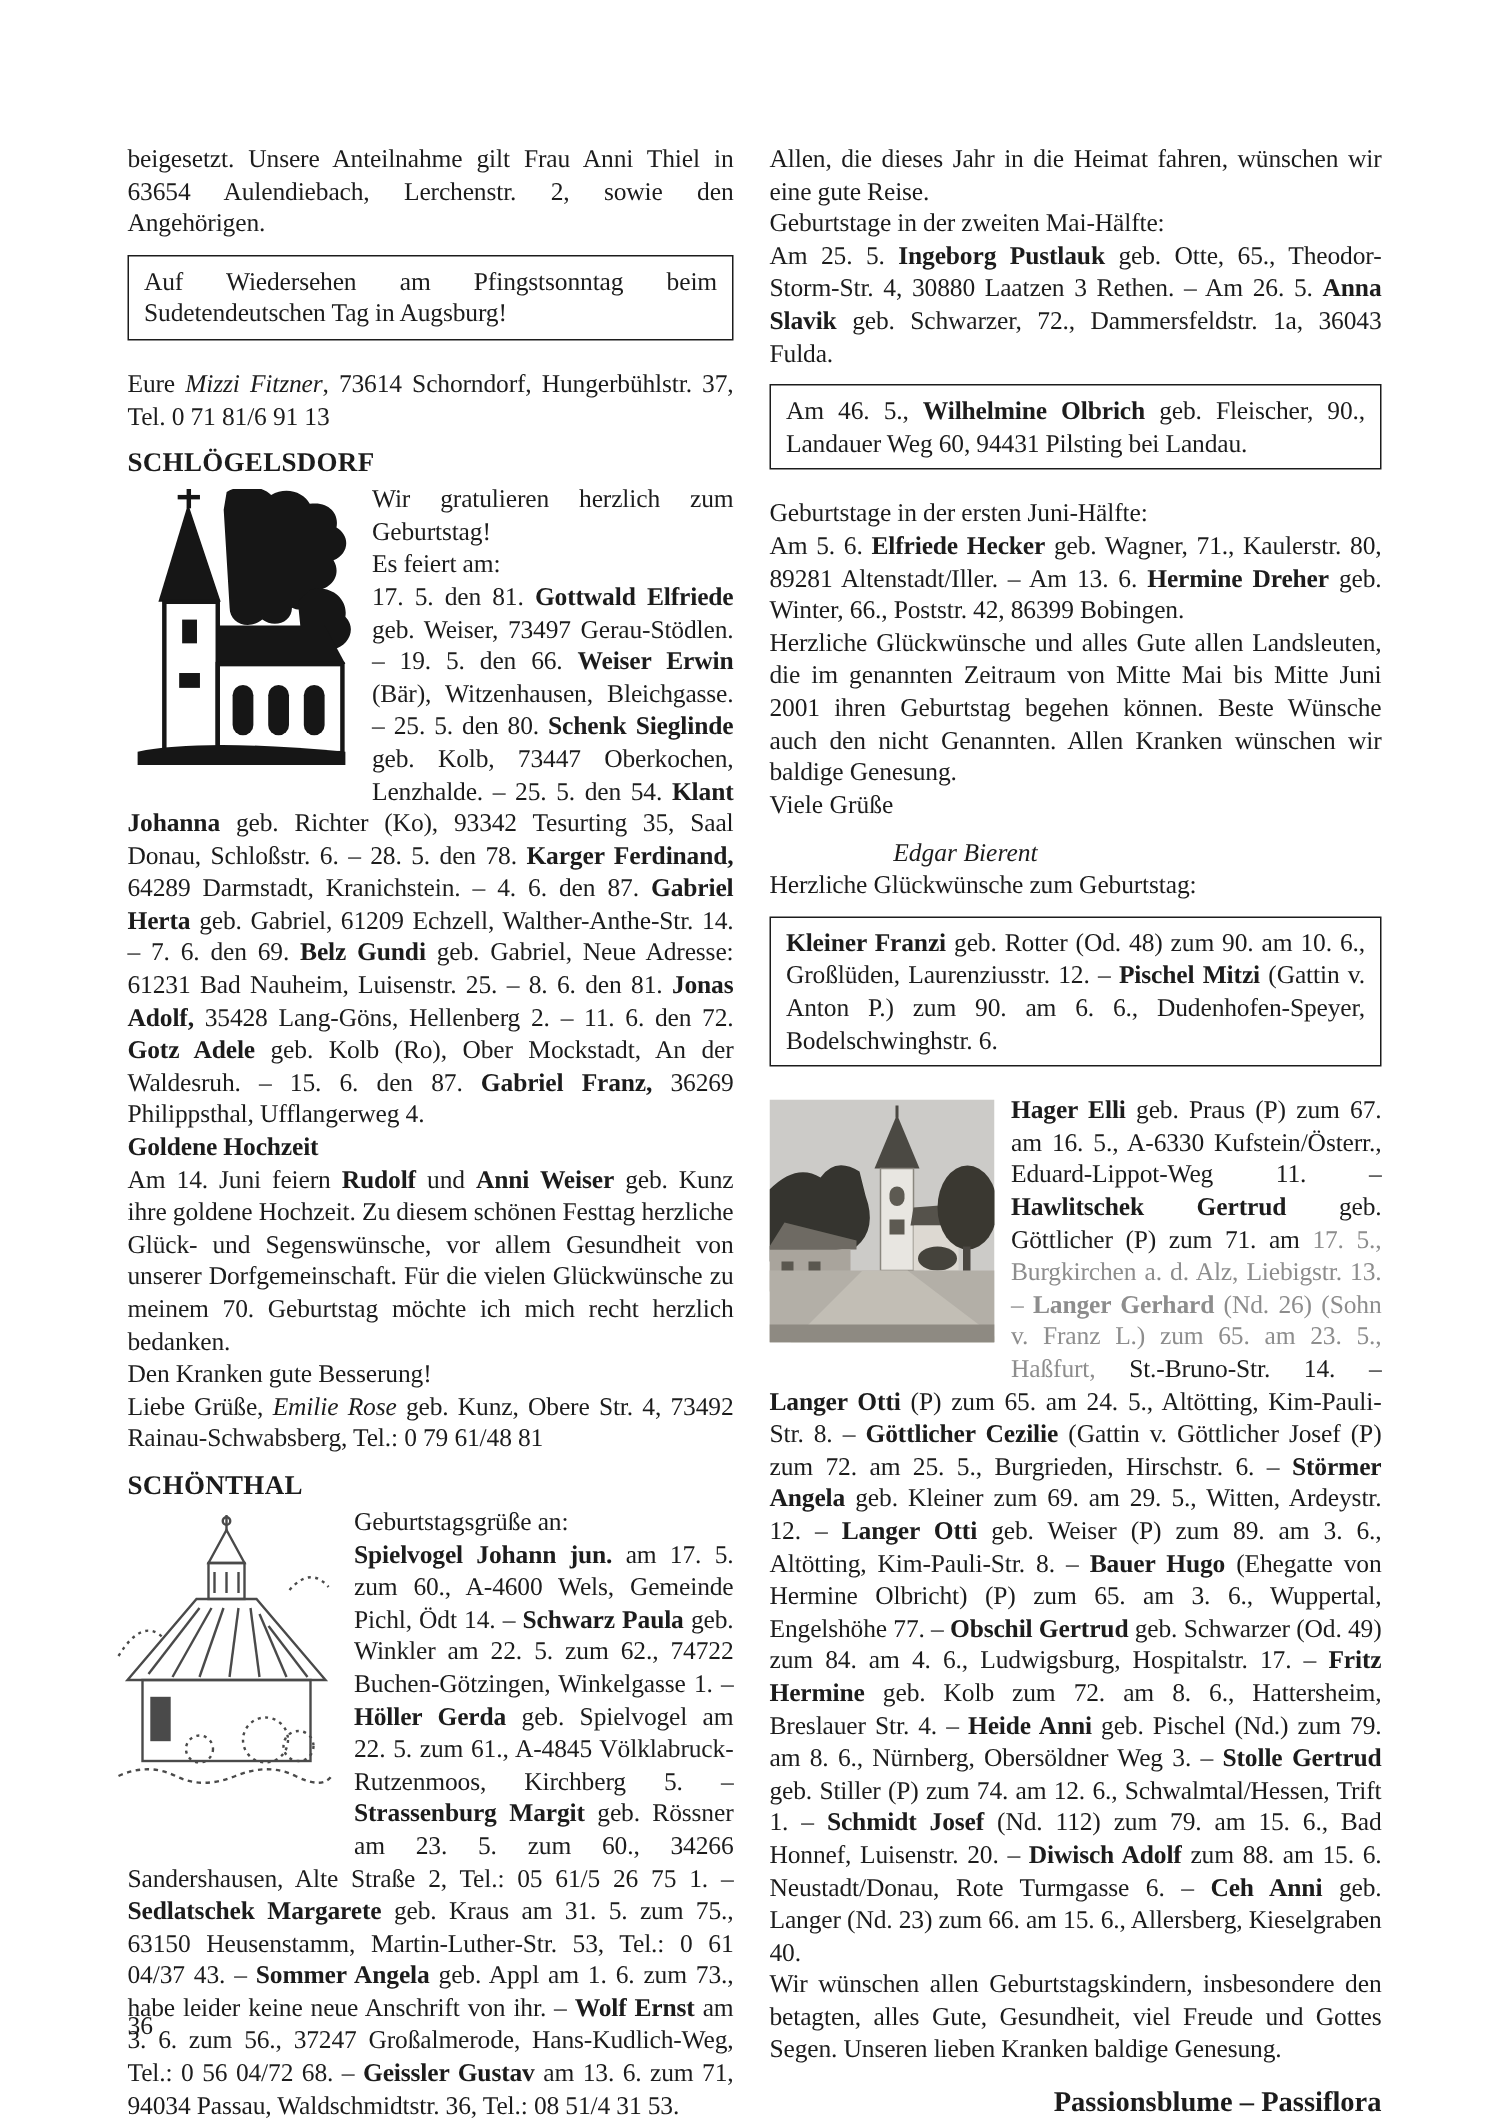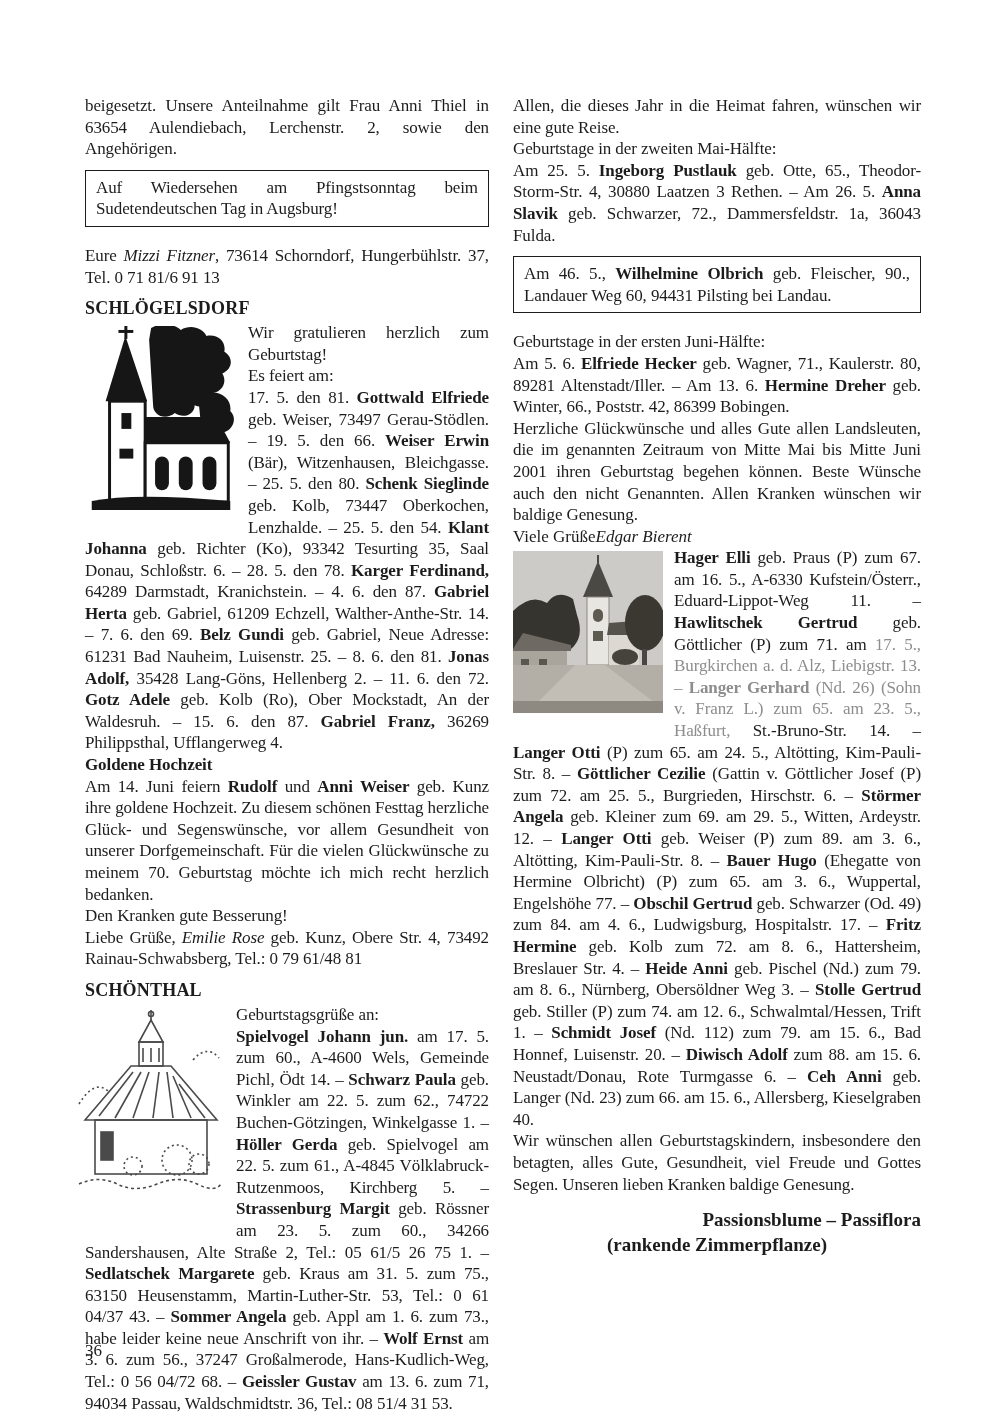--- a/index.html
+++ b/index.html
@@ -18,21 +18,21 @@
   .big-heading{font-size:19px;font-weight:bold;text-align:right;line-height:25px;margin:12px 0 0 0;}
   .big-heading2{font-size:19px;font-weight:bold;text-align:center;line-height:25px;margin:0 0 7px 0;}
   .sub-bold{font-weight:bold;}
   .img-left{float:left;margin:4px 11px 10px 0;}
   #img1{width:152px;height:186px;margin-bottom:10px;}
   #img2{width:150px;height:190px;margin-left:-10px;margin-bottom:28px;}
   #img4{width:150px;height:162px;margin-bottom:12px;}
   .flow::after{content:"";display:block;clear:both;}
   .sign-row{display:flex;justify-content:flex-start;font-size:17px;line-height:21.6px;}
   .b{font-weight:bold;}
-  .i{font-style:italic;}
+  .i{font-style:italic;margin-top:32px;}
   .f{color:#8d8d8d;}
   .pagenum{position:absolute;left:85px;top:1341px;font-size:17px;}
 </style>
 </head>
 <body>
 
 <div class="col" id="col-left">
 
   <p class="body"><span>beigesetzt. Unsere Anteilnahme gilt Frau Anni Thiel in 63654 Aulendiebach, Lerchenstr. 2, sowie den Angehörigen.</span></p>
 
@@ -108,21 +108,25 @@
     <p class="body"><span>Am 46. 5., </span><span class="b">Wilhelmine Olbrich</span><span> geb. Fleischer, 90., Landauer Weg 60, 94431 Pilsting bei Landau.</span></p>
   </div>
 
   <p class="body"><span>Geburtstage in der ersten Juni-Hälfte:</span><br><span>Am 5. 6. </span><span class="b">Elfriede Hecker</span><span> geb. Wagner, 71., Kaulerstr. 80, 89281 Altenstadt/Iller. – Am 13. 6. </span><span class="b">Hermine Dreher</span><span> geb. Winter, 66., Poststr. 42, 86399 Bobingen.</span><br><span>Herzliche Glückwünsche und alles Gute allen Landsleuten, die im genannten Zeitraum von Mitte Mai bis Mitte Juni 2001 ihren Geburtstag begehen können. Beste Wünsche auch den nicht Genannten. Allen Kranken wünschen wir baldige Genesung.</span></p>
 
   <div class="sign-row">
     <span>Viele Grüße</span>
     <span class="i">Edgar Bierent</span>
   </div>
 
+  <p class="body">Herzliche Glückwünsche zum Geburtstag:</p>
 
+  <div class="boxed">
+    <p class="body"><span class="b">Kleiner Franzi</span><span> geb. Rotter (Od. 48) zum 90. am 10. 6., Großlüden, Laurenziusstr. 12. – </span><span class="b">Pischel Mitzi</span><span> (Gattin v. Anton P.) zum 90. am 6. 6., Dudenhofen-Speyer, Bodelschwinghstr. 6.</span></p>
+  </div>
 
   <div class="flow">
     <svg id="img4" class="img-left" viewBox="0 0 150 162" aria-hidden="true">
       <rect x="0" y="0" width="150" height="162" fill="#cccbc8"></rect>
       <path fill="#35342f" d="M0,60 q18,-18 34,-8 q10,-14 26,-4 l4,16 q8,22 -6,34 l-58,10 z"></path>
       <polygon fill="#6e6a63" points="0,98 10,82 58,94 58,100 0,100"></polygon>
       <rect x="0" y="100" width="54" height="28" fill="#a9a49c"></rect>
       <rect x="8" y="108" width="8" height="10" fill="#5a574f"></rect>
       <rect x="26" y="108" width="8" height="10" fill="#5a574f"></rect>
       <polygon fill="#4b4943" points="70,46 100,46 85,10"></polygon>

